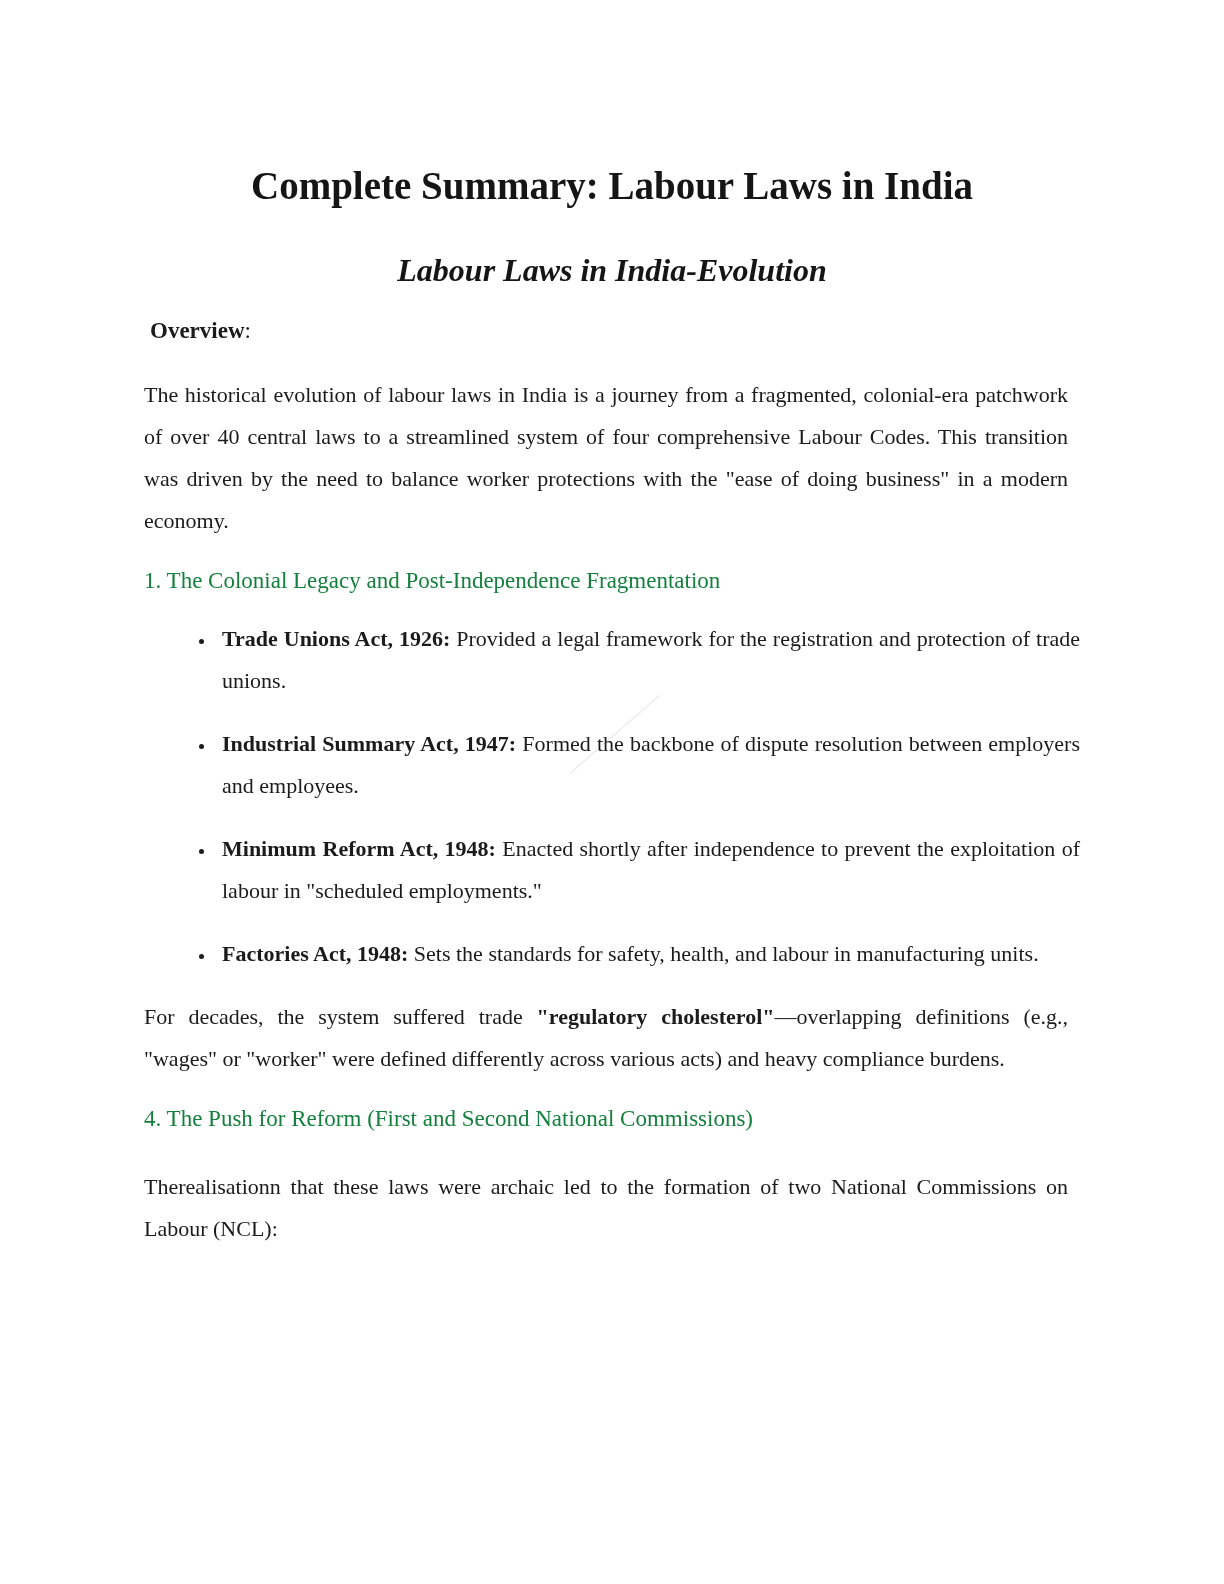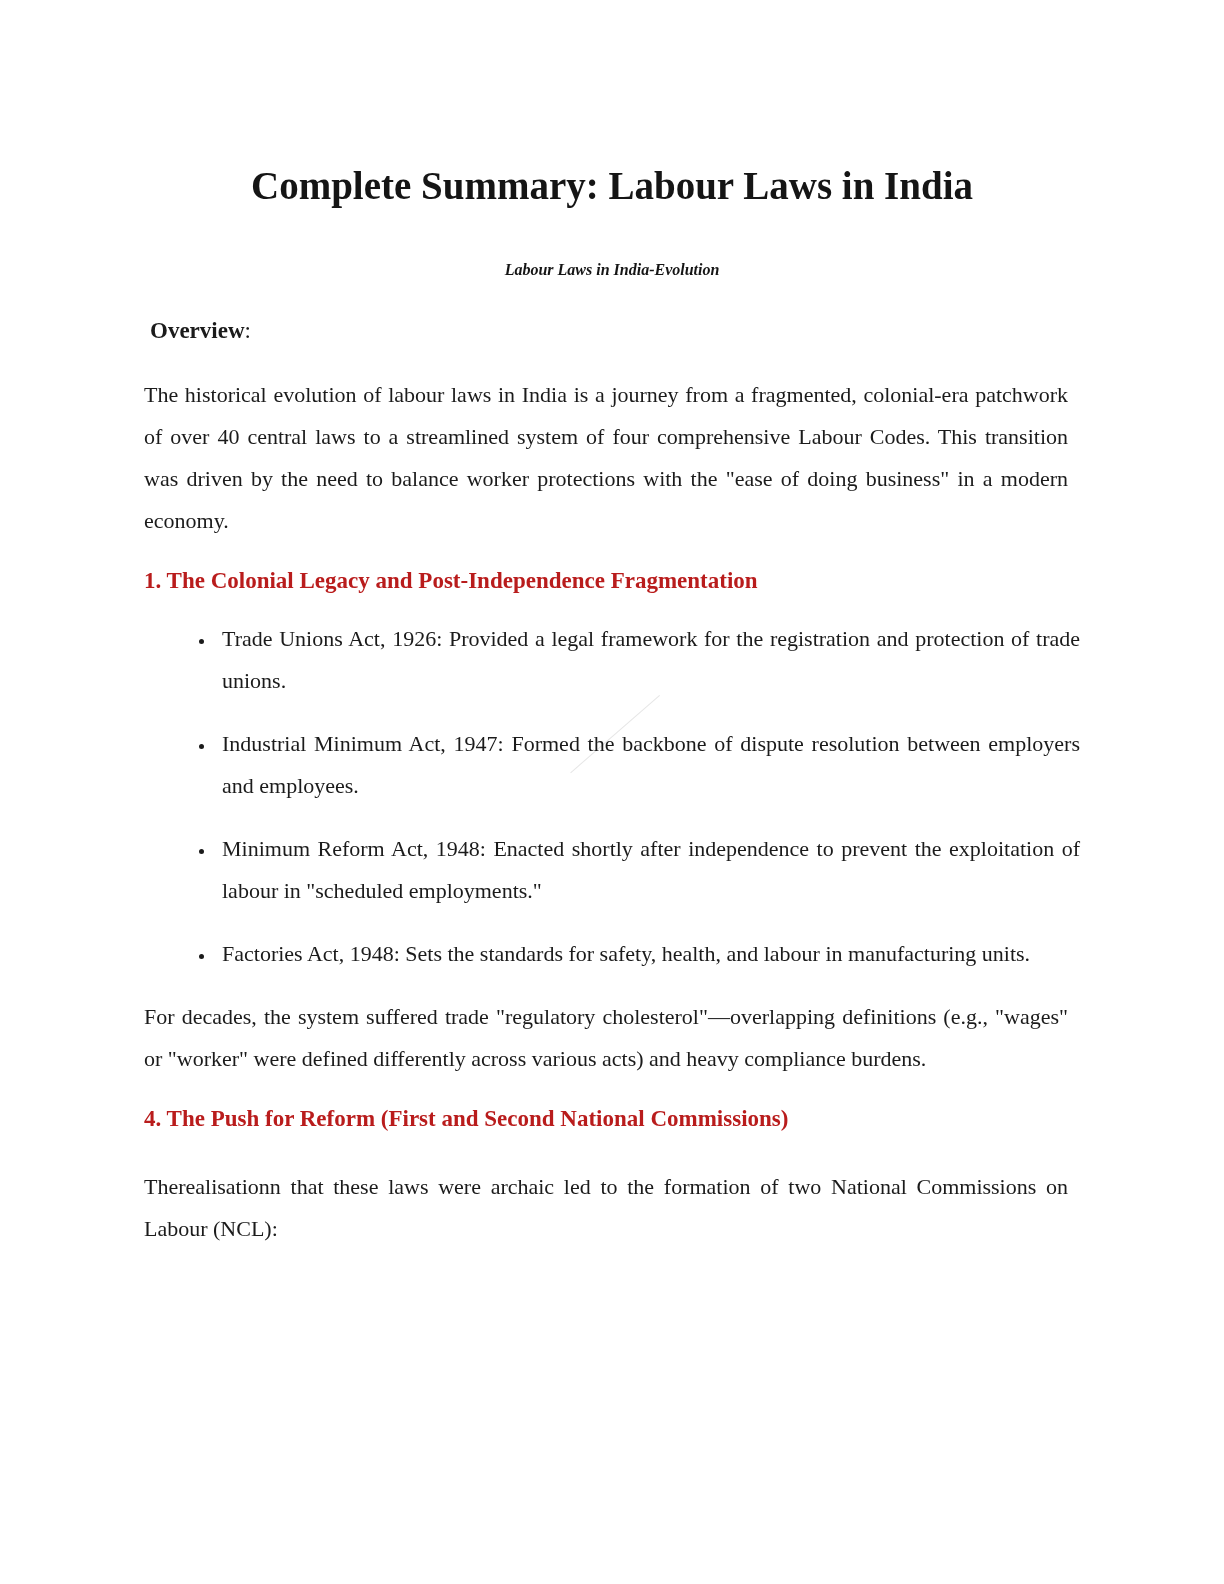--- a/index.html
+++ b/index.html
@@ -21,21 +21,21 @@
   .doc-title {
     margin: 0;
     font-size: 39px;
     line-height: 52px;
     font-weight: 700;
     text-align: center;
     color: #151515;
   }
   .doc-subtitle {
     margin: 42px 0 0 0;
-    font-size: 16px;
+    font-size: 32px;
     line-height: 32px;
     font-weight: 700;
     font-style: italic;
     text-align: center;
     color: #151515;
   }
   .overview-line {
     margin: 28px 0 0 0;
     font-size: 23px;
     line-height: 34px;
@@ -45,40 +45,40 @@
     margin: 26px 12px 0 0;
     font-size: 22px;
     line-height: 42px;
     text-align: justify;
   }
   p.after-heading { margin-top: 28px; }
   h2.sec-heading {
     margin: 22px 0 0 0;
     font-size: 23px;
     line-height: 34px;
-    font-weight: 700;
-    color: #b91c1c;
+    font-weight: 400;
+    color: #15803d;
   }
   ul.doc-list {
     margin: 20px 0 0 0;
     padding: 0 0 0 72px;
     list-style: disc outside;
   }
   ul.doc-list li {
     font-size: 22px;
     line-height: 42px;
     text-align: justify;
     margin: 0 0 21px 0;
     padding-left: 6px;
   }
   ul.doc-list li::marker {
     font-size: 18px;
     color: #1b1b1b;
   }
-  .b { font-weight: 400; }
+  .b { font-weight: 700; }
   p.closing-para { margin-top: 16px; }
   p.final-para { margin-top: 30px; }
   .watermark {
     position: absolute;
     left: 566px;
     top: 760px;
     width: 118px;
     height: 14px;
     transform: rotate(-41deg);
     transform-origin: left center;
@@ -104,21 +104,21 @@
 
   <p class="overview-line"><span class="b">Overview</span><span>:</span></p>
 
   <p class="body-para">The historical evolution of labour laws in India is a journey from a fragmented, colonial-era patchwork of over 40 central laws to a streamlined system of four comprehensive Labour Codes. This transition was driven by the need to balance worker protections with the "ease of doing business" in a modern economy.</p>
 
   <h2 class="sec-heading">1. The Colonial Legacy and Post-Independence Fragmentation</h2>
 
 
   <ul class="doc-list">
     <li><span class="b">Trade Unions Act, 1926:</span><span> Provided a legal framework for the registration and protection of trade unions.</span></li>
-    <li><span class="b">Industrial Minimum Act, 1947:</span><span> Formed the backbone of dispute resolution between employers and employees.</span></li>
+    <li><span class="b">Industrial Summary Act, 1947:</span><span> Formed the backbone of dispute resolution between employers and employees.</span></li>
     <li><span class="b">Minimum Reform Act, 1948:</span><span> Enacted shortly after independence to prevent the exploitation of labour in "scheduled employments."</span></li>
     <li><span class="b">Factories Act, 1948:</span><span> Sets the standards for safety, health, and labour in manufacturing units.</span></li>
   </ul>
 
   <p class="body-para closing-para"><span>For decades, the system suffered trade </span><span class="b">"regulatory cholesterol"</span><span>—overlapping definitions (e.g., "wages" or "worker" were defined differently across various acts) and heavy compliance burdens.</span></p>
 
   <h2 class="sec-heading">4. The Push for Reform (First and Second National Commissions)</h2>
 
   <p class="body-para after-heading final-para">Therealisationn that these laws were archaic led to the formation of two National Commissions on Labour (NCL):</p>
 

